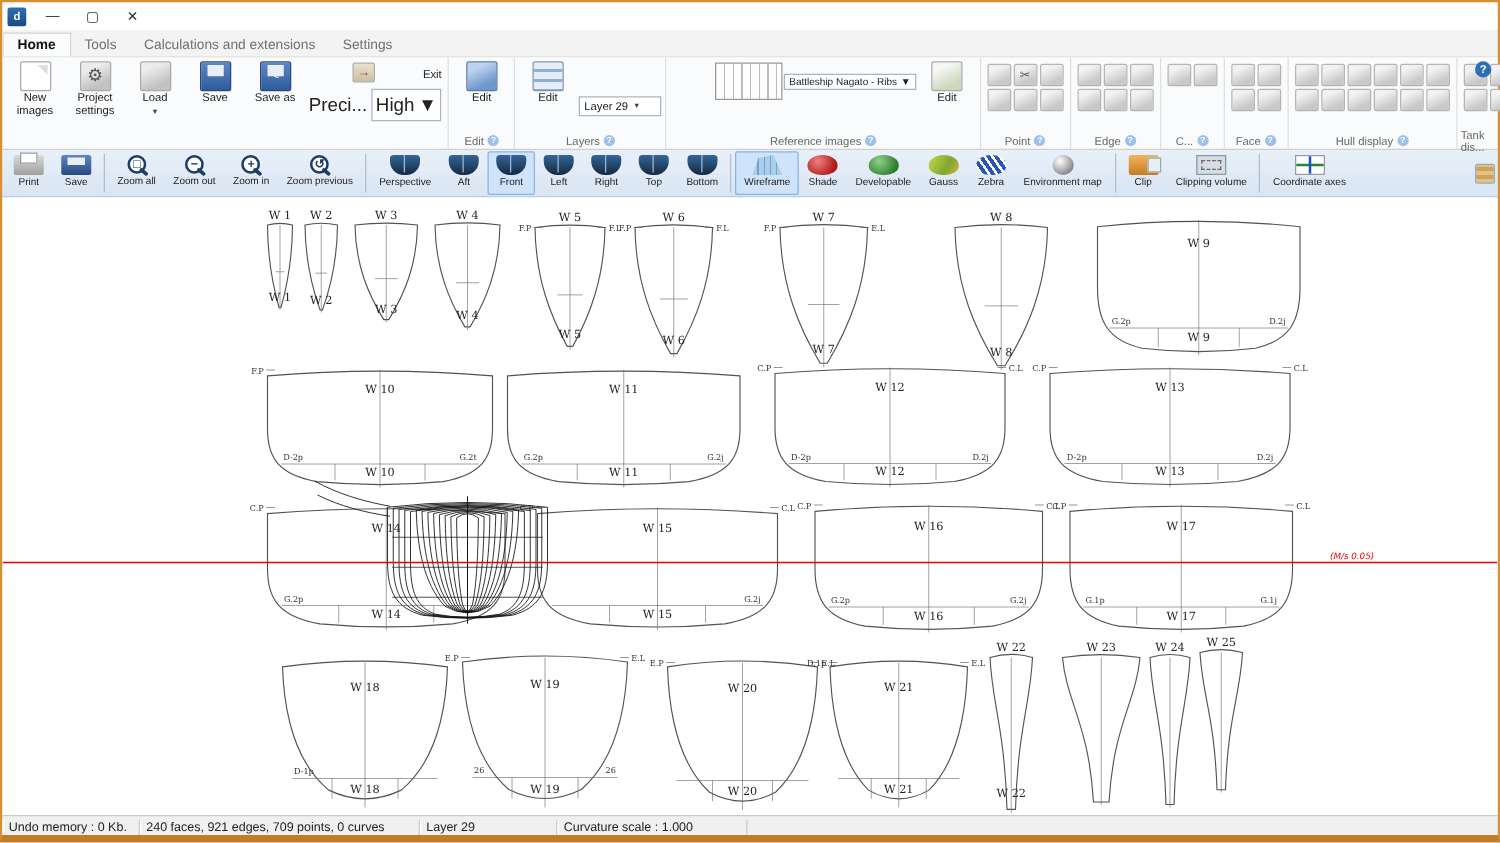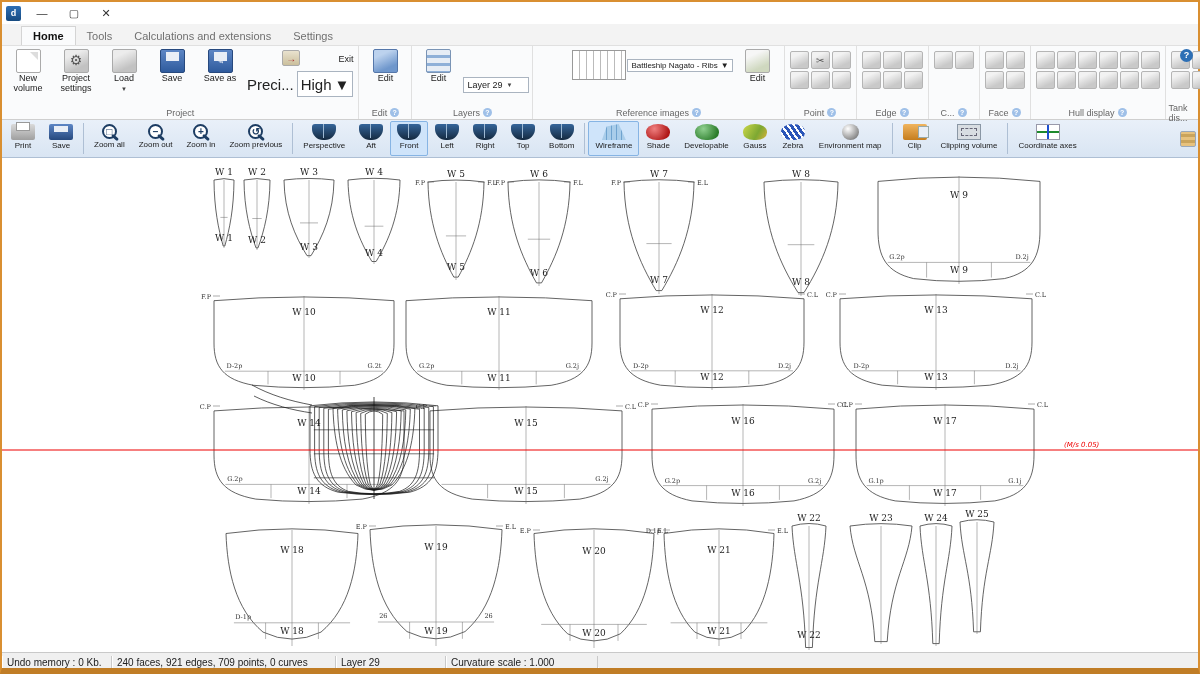--- a/index.html
+++ b/index.html
@@ -13,21 +13,21 @@
               font-size:11px; color:#1a1a1a; flex:0 0 22px; }
   .app-icon { width:15px; height:15px; margin:0 5px 0 4px; background:linear-gradient(#2d6fb5,#174a80);
               border-radius:2px; color:#fff; font:bold 9px/15px "Liberation Sans",sans-serif; text-align:center; }
   .titlebar .title { flex:1; white-space:nowrap; overflow:hidden; text-overflow:ellipsis; }
   .win-controls { display:flex; height:22px; }
   .win-btn { width:32px; height:22px; display:flex; align-items:center; justify-content:center;
              font-size:11px; color:#333; cursor:default; }
 
   
   .menubar { height:22px; flex:0 0 22px; background:#f3f3f3; display:flex; align-items:flex-end;
-             border-bottom:1px solid #e0e0e0; padding-left:19px; }
+             border-bottom:1px solid #e0e0e0; padding-left:0; }
   .mtab { padding:3px 11px; font-size:11px; color:#707070; cursor:default; }
   .mtab.active { color:#111; background:#fafbfc; border:1px solid #d4d4d4; border-bottom:none; font-weight:bold; }
 
   
   .ribbon { height:74px; flex:0 0 74px; background:#fafbfc; display:flex; border-bottom:1px solid #cfcfcf; position:relative; }
   .rib-group { display:flex; flex-direction:column; border-right:1px solid #e0e0e0; padding:2px 3px 0; }
   .rib-items { flex:1; display:flex; align-items:flex-start; gap:2px; }
   .rib-footer { height:13px; font-size:9px; color:#666; display:flex; align-items:center; justify-content:center; gap:3px; }
   .help-dot { width:9px; height:9px; border-radius:50%; background:#9fc0e8; color:#fff; font:bold 7px/9px "Liberation Sans",sans-serif; text-align:center; }
   .rib-big { width:46px; font-size:9px; line-height:1.08; text-align:center; color:#222; padding:1px 0; cursor:default; }
@@ -134,21 +134,21 @@
       <div class="mtab">Tools</div>
       <div class="mtab">Calculations and extensions</div>
       <div class="mtab">Settings</div>
     </div>
 
   <div class="ribbon" id="ribbon">
       <div class="rib-group">
         <div class="rib-items">
           <div class="rib-big">
             <div class="ic i-new-project"></div>
-            <div>New volume</div>
+            <div>New images</div>
           </div>
           <div class="rib-big">
             <div class="ic i-gears">⚙</div>
             <div>Project settings</div>
           </div>
           <div class="rib-big"><div class="ic i-folder-open"></div><div>Load</div><span class="arr">▼</span></div>
           <div class="rib-big">
             <div class="ic i-save"></div>
             <div>Save</div>
           </div>
@@ -162,23 +162,20 @@
               <span>Exit</span>
             </div>
             <div class="prec">
               <span>Preci...</span>
               <div class="box">
                 <span>High</span>
                 <span class="arr">▼</span>
               </div>
             </div>
           </div>
-        </div>
-        <div class="rib-footer">
-          <span>Project</span>
         </div>
       </div>
       <div class="rib-group">
         <div class="rib-items">
           <div class="rib-big">
             <div class="ic i-edit-grid"></div>
             <div>Edit</div>
           </div>
         </div>
         <div class="rib-footer">

